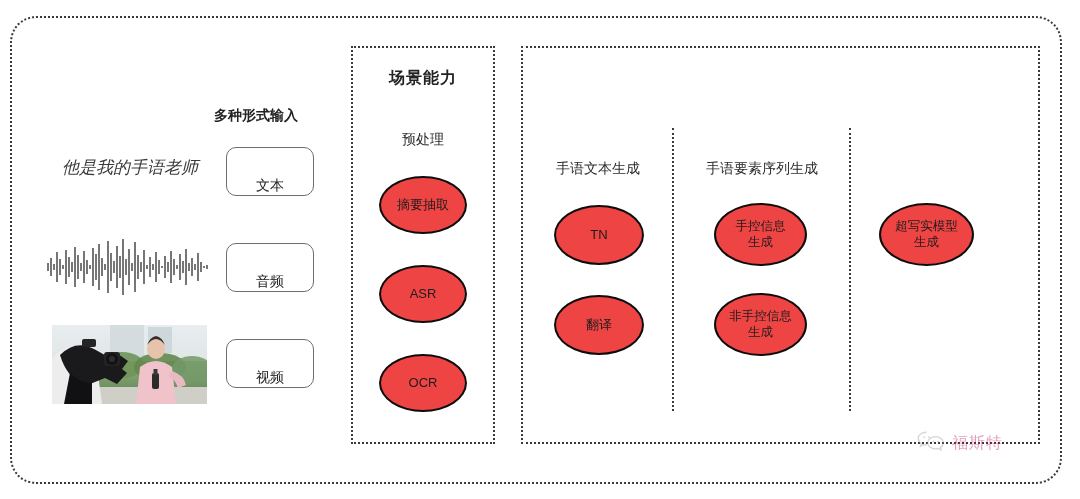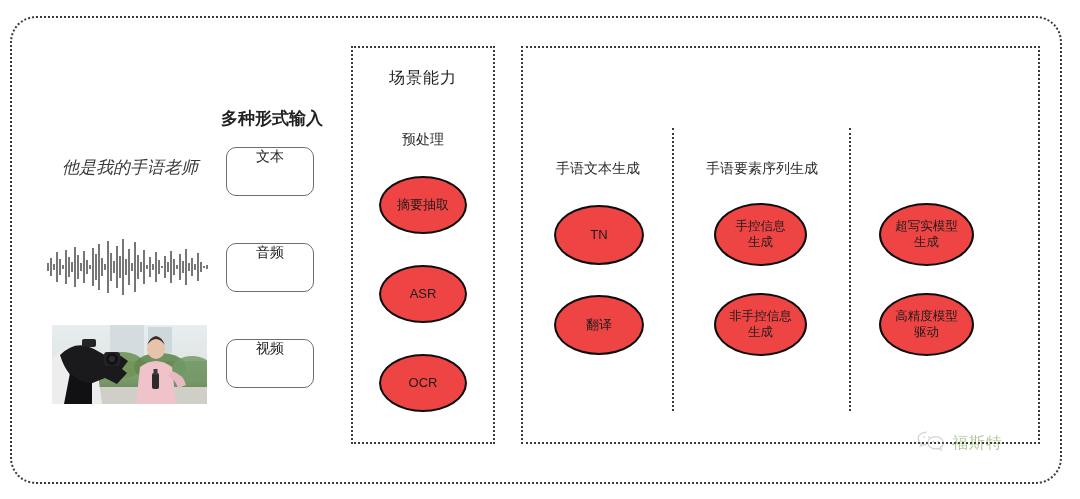--- a/index.html
+++ b/index.html
@@ -27,21 +27,21 @@
     border:2px dotted #3a3a3a;
     box-sizing:border-box;
     background:transparent;
   }
   #scene-box{left:351px;top:46px;width:144px;height:398px;}
   #core-box{left:521px;top:46px;width:519px;height:398px;}
 
   .section-title{
     position:absolute;
     font-size:16px;
-    font-weight:normal;
+    font-weight:bold;
     color:#232323;
     letter-spacing:1px;
     text-align:center;
     white-space:nowrap;
   }
   #scene-title{left:351px;top:68px;width:144px;}
   #core-title{left:521px;top:68px;width:519px;}
 
   .col-label{
     position:absolute;
@@ -92,29 +92,29 @@
   
   #ell-c1-0{left:714px;top:203px;width:93px;height:63px;}
   #ell-c1-1{left:714px;top:293px;width:93px;height:63px;}
   
   #ell-c2-0{left:879px;top:203px;width:95px;height:63px;}
   #ell-c2-1{left:879px;top:293px;width:95px;height:63px;}
 
   
   #input-heading{
     position:absolute;left:214px;top:107px;width:116px;
-    font-size:17px;font-weight:bold;color:#222;text-align:center;white-space:nowrap;
+    font-size:14px;font-weight:bold;color:#222;white-space:nowrap;
   }
   .input-chip{
     position:absolute;
     width:88px;height:49px;
     border:1.5px solid #6e6e6e;
     border-radius:10px;
     background:#fff;
-    display:flex;align-items:flex-start;justify-content:center;
+    display:flex;align-items:flex-end;justify-content:center;
     font-size:14px;color:#222;
     box-sizing:border-box;
   }
   #chip-0{left:226px;top:147px;}
   #chip-1{left:226px;top:243px;}
   #chip-2{left:226px;top:339px;}
 
   #sample-text{
     position:absolute;left:40px;top:156px;width:180px;
     font-size:17px;color:#3a3a3a;text-align:center;white-space:nowrap;font-style:italic;
@@ -133,21 +133,21 @@
   }
   #video-thumb svg{display:block;}
 
   
   #watermark{
     position:absolute;left:916px;top:430px;
     display:flex;align-items:center;gap:6px;
     opacity:.42;
   }
   #watermark .wm-text{
-    font-size:16px;color:#4d7c0f;letter-spacing:1px;white-space:nowrap;
+    font-size:16px;color:#be185d;letter-spacing:1px;white-space:nowrap;
     font-family:"DejaVu Sans",sans-serif;
   }
 </style>
 </head>
 <body>
 
 <div class="canvas">
 
   <div class="outer-frame"></div>
 
@@ -298,23 +298,20 @@
   <div class="ellipse small-text" id="ell-c1-0">
     <span class="multiline">手控信息<br>生成</span>
   </div>
   <div class="ellipse small-text" id="ell-c1-1">
     <span class="multiline">非手控信息<br>生成</span>
   </div>
 
   <div class="ellipse small-text" id="ell-c2-0">
     <span class="multiline">超写实模型<br>生成</span>
   </div>
-  <div class="ellipse small-text" id="ell-c2-1">
-    <span class="multiline">高精度模型<br>驱动</span>
-  </div>
 
   <div id="watermark">
     <span>
       <svg width="30" height="22" viewBox="0 0 30 22" xmlns="http://www.w3.org/2000/svg">
         <g fill="none" stroke="#9a9a9a" stroke-width="1.3">
           <path d="M10.5 2.2C5.9 2.2 2.2 5.1 2.2 8.6c0 2 1.2 3.8 3.1 5l-.8 2.5 2.9-1.5c.9.2 1.9.4 3.1.4"></path>
           <circle cx="8" cy="7.2" r=".9" fill="#9a9a9a" stroke="none"></circle>
           <circle cx="13" cy="7.2" r=".9" fill="#9a9a9a" stroke="none"></circle>
           <path d="M19.5 6.6c4.3 0 7.8 2.8 7.8 6.2 0 1.9-1.1 3.6-2.9 4.8l.7 2.3-2.7-1.4c-.9.2-1.9.4-2.9.4-4.3 0-7.8-2.8-7.8-6.1s3.5-6.2 7.8-6.2z"></path>
           <circle cx="17.4" cy="11.6" r=".9" fill="#9a9a9a" stroke="none"></circle>

